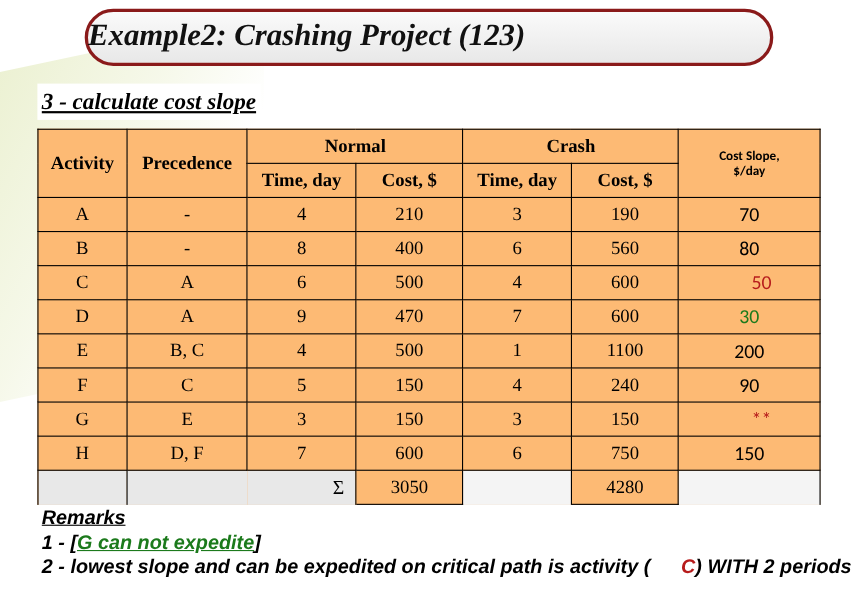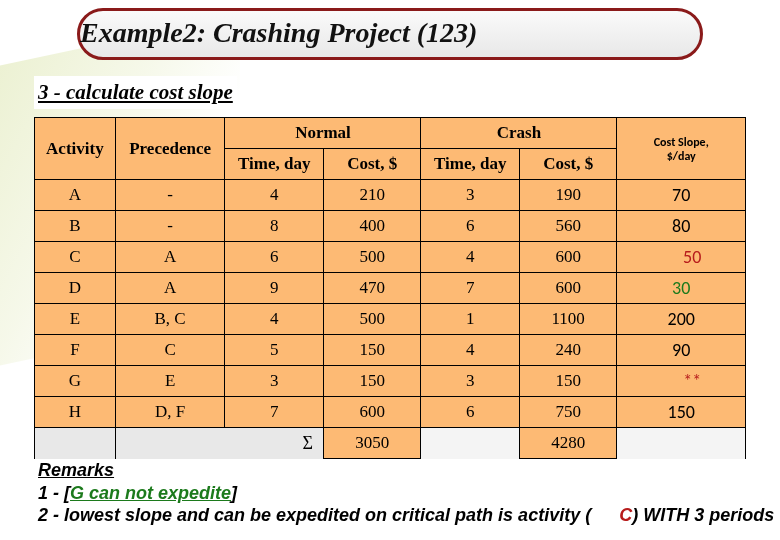--- a/index.html
+++ b/index.html
@@ -216,17 +216,17 @@
     <td>4280</td>
     <td style="border-bottom:none;border-right:1px solid #000;background:#f4f4f4;"></td>
   </tr>
 </tbody>
     </table>
 </div>
 
 <div class="remarks">
   <span class="hd">Remarks</span><br>
   <span>1 - [</span><span class="green" style="text-decoration:underline;">G can not expedite</span><span>]</span><br>
-  <span>2 - lowest slope and can be expedited on critical path is activity (</span><span class="red">C</span><span>) WITH 3 periods</span>
+  <span>2 - lowest slope and can be expedited on critical path is activity (</span><span class="red">C</span><span>) WITH 2 periods</span>
 </div>
 
 
 
 
 </body></html>

